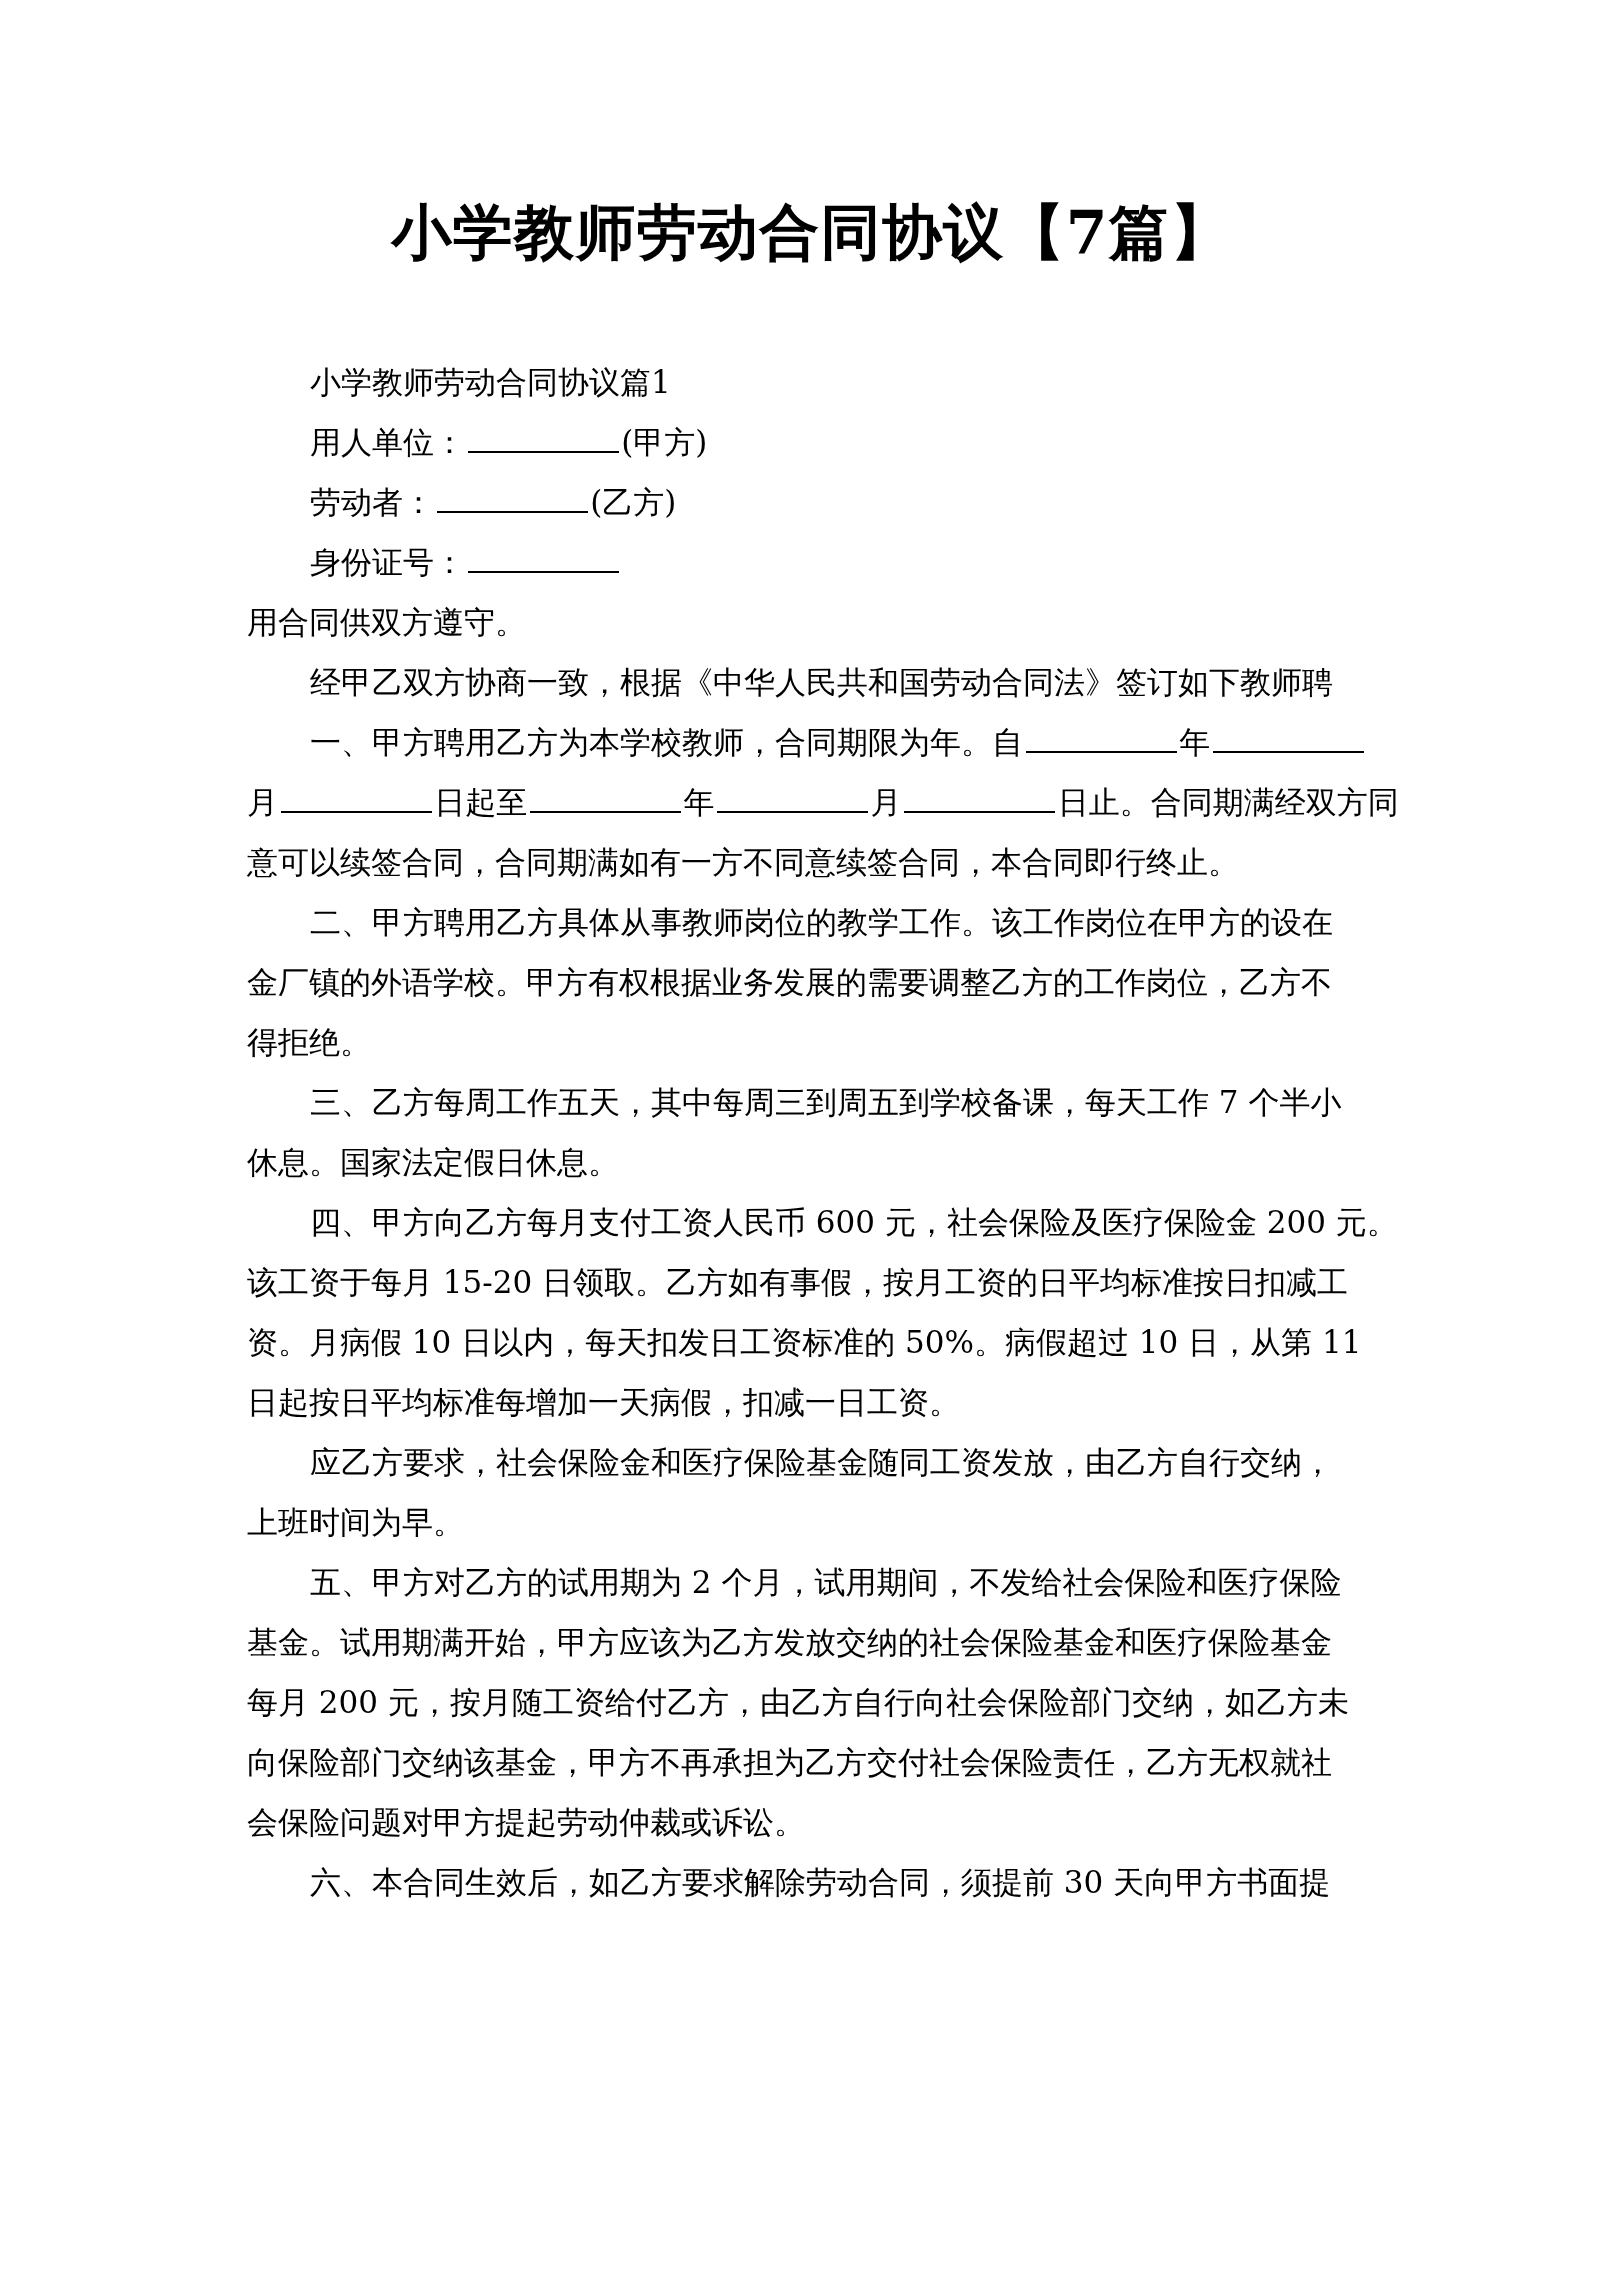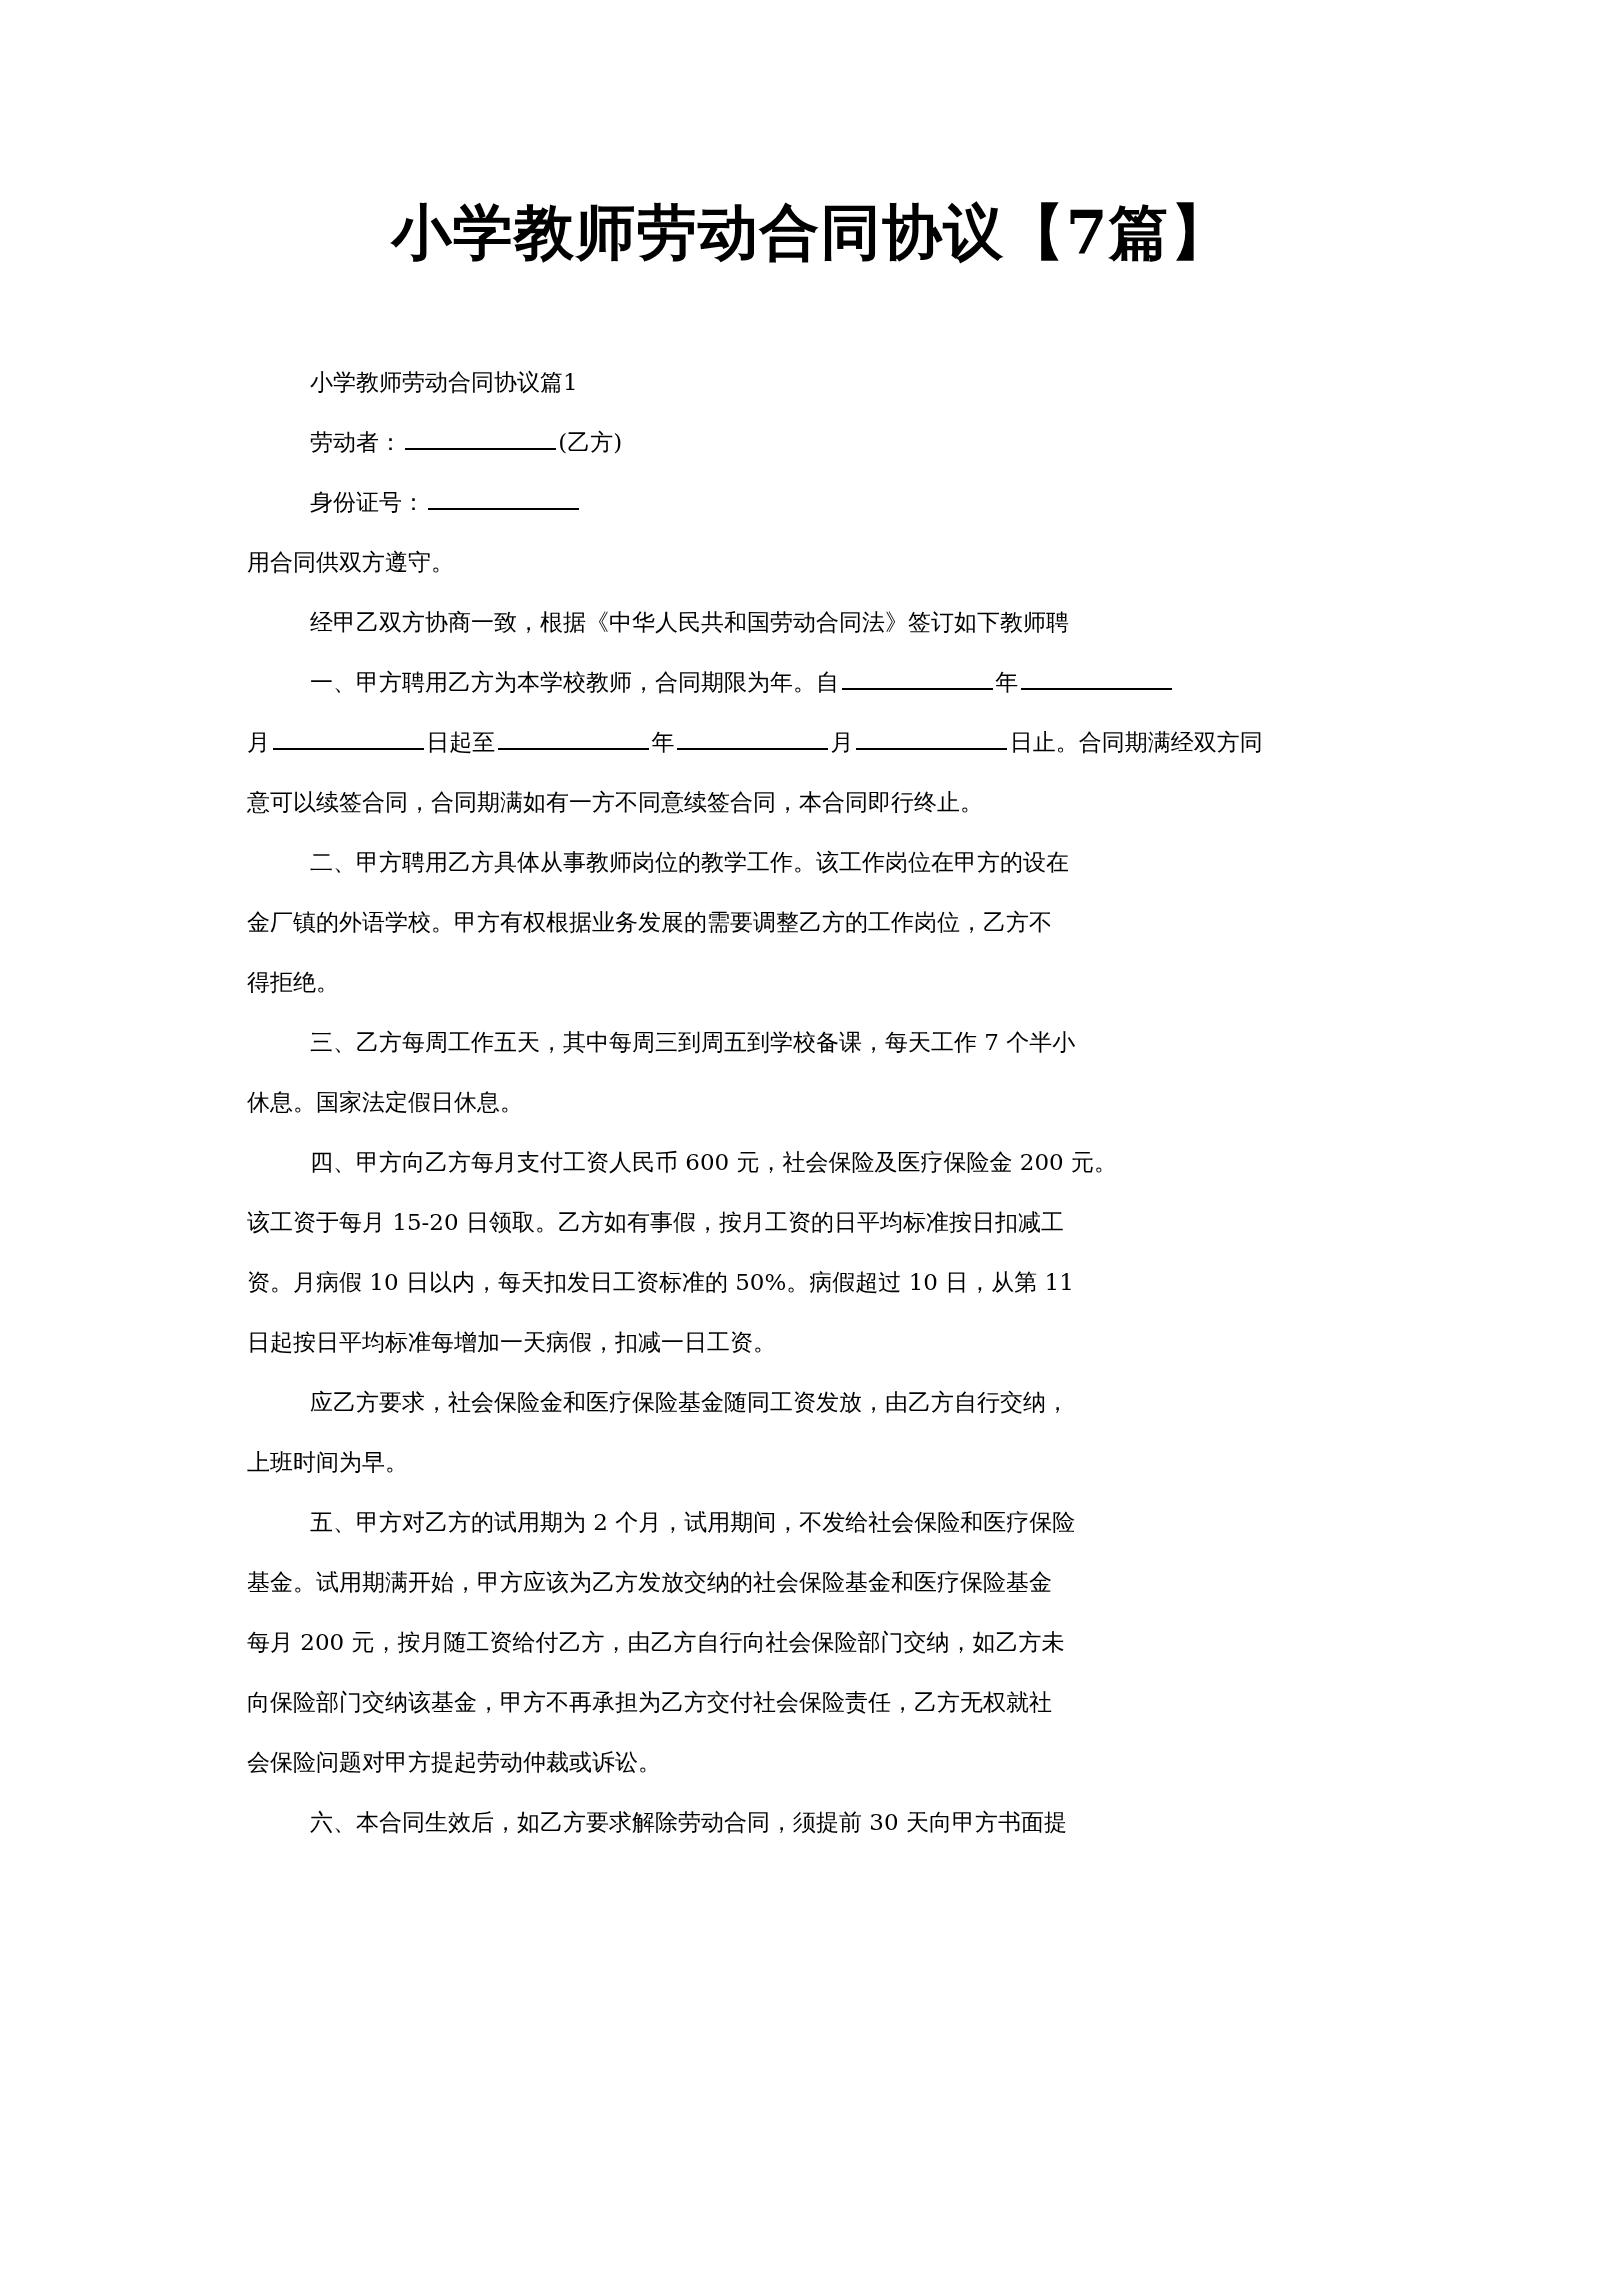--- a/index.html
+++ b/index.html
@@ -3,34 +3,37 @@
 <meta charset="utf-8">
 <style>
   html, body { margin: 0; padding: 0; background: #ffffff; }
   body { width: 1623px; height: 2295px; position: relative; overflow: hidden;
          font-family: "DejaVu Serif", "Liberation Serif", serif; color: #000; }
   .page { position: absolute; left: 0; top: 0; width: 1313px; height: 2295px; background: #fff; }
   .title { position: absolute; top: 190px; left: 0; width: 1623px; text-align: center;
            font-size: 60px; line-height: 85px; font-weight: bold; letter-spacing: 1.3px;
            font-family: "DejaVu Serif", "Liberation Serif", serif; }
   .body { position: absolute; left: 247px; top: 352px; width: 1139px;
-          font-size: 23px; line-height: 60px; }
+          font-size: 31px; line-height: 60px; }
   .line { white-space: nowrap; height: 60px; }
   .indent { padding-left: 63px; }
   .blank { display: inline-block; width: 151px; border-bottom: 2px solid #000; height: 34px; vertical-align: baseline; margin: 0 2.6px; }
 </style>
 </head>
 <body>
 
 <div class="page">
   <div class="title">小学教师劳动合同协议【7篇】</div>
 
   <div class="body">
     <div class="line indent">小学教师劳动合同协议篇1</div>
 
+    <div class="line indent">
+      <span>用人单位：</span><span class="blank"></span><span>(甲方)</span>
+    </div>
     <div class="line indent">
       <span>劳动者：</span><span class="blank"></span><span>(乙方)</span>
     </div>
     <div class="line indent">
       <span>身份证号：</span><span class="blank"></span>
     </div>
 
     <div class="line">用合同供双方遵守。</div>
     <div class="line indent">经甲乙双方协商一致，根据《中华人民共和国劳动合同法》签订如下教师聘</div>
 

